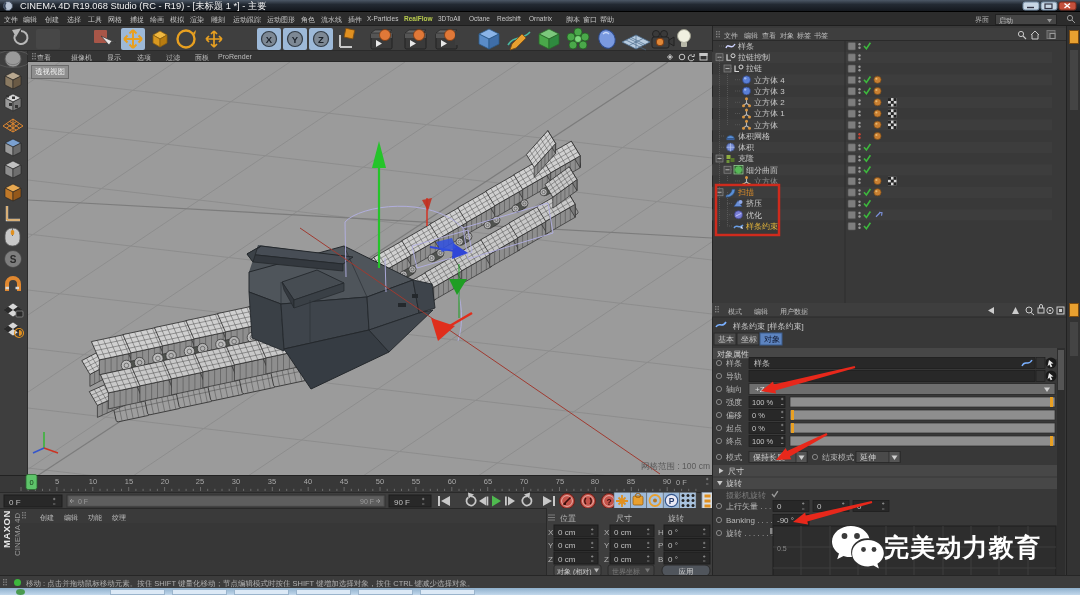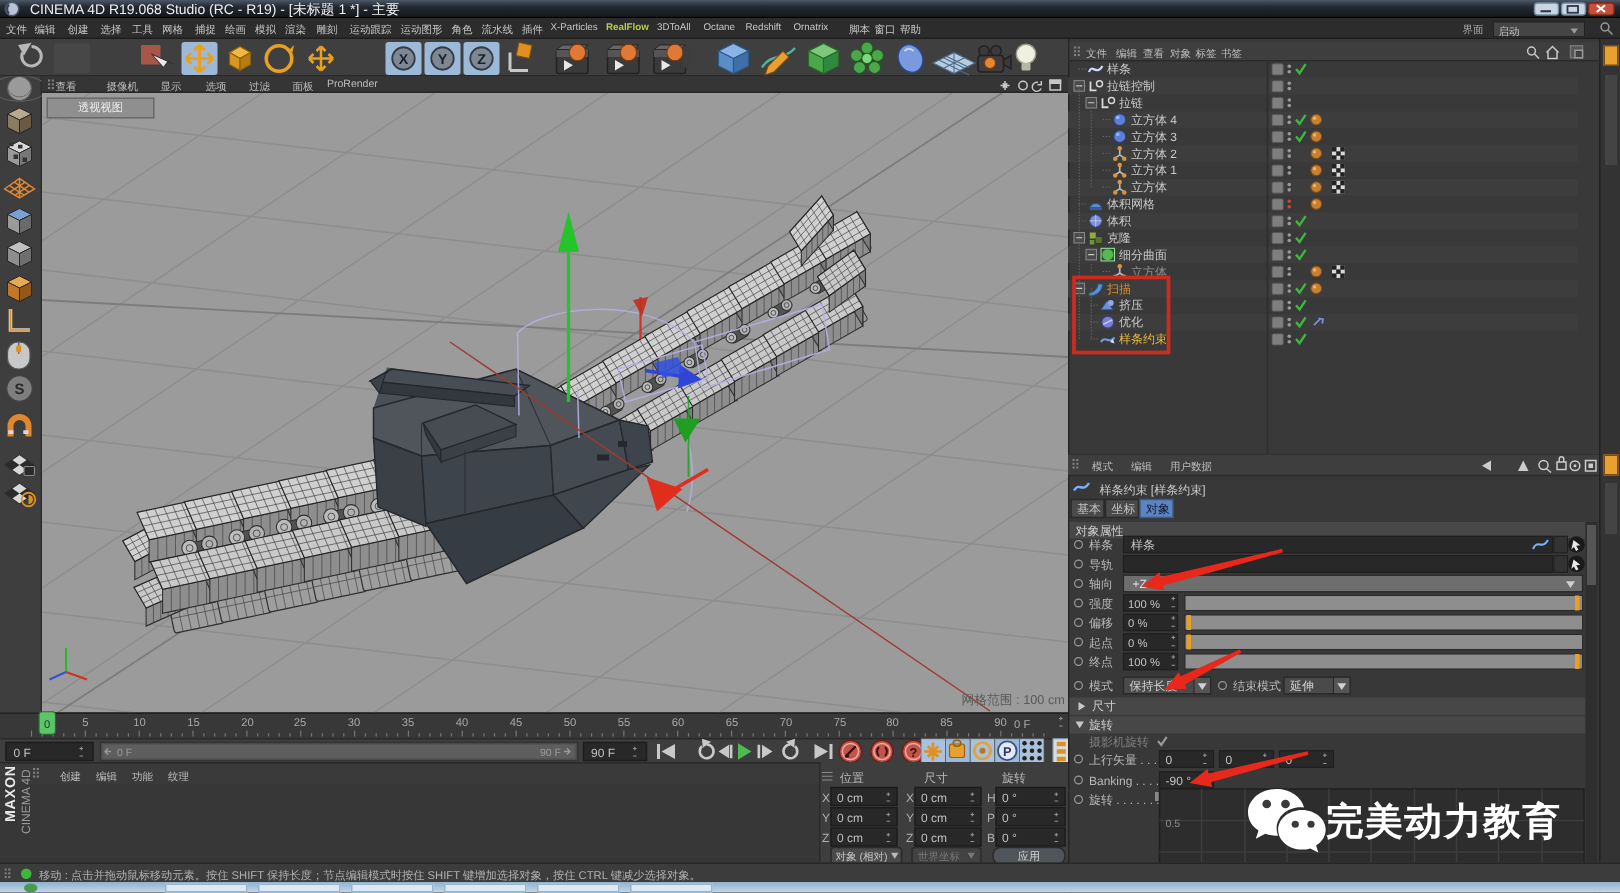--- a/index.html
+++ b/index.html
@@ -1070,21 +1070,21 @@
     <line x1="300" y1="228" x2="660" y2="474" stroke="#a03a30" stroke-width="1"></line>
     <polygon points="431,318 455,326 438,341" fill="#e02e1c"></polygon>
     <line x1="448" y1="327" x2="472" y2="313" stroke="#e02e1c" stroke-width="2.5"></line>
     <text x="641" y="469" font-size="8.5" fill="#5a5a5a" font-family="Liberation Sans">网格范围 : 100 cm</text>
     <g stroke-width="1.4">
       <line x1="44" y1="448" x2="44" y2="432" stroke="#2bb82b"></line>
       <line x1="44" y1="448" x2="58" y2="453" stroke="#cc3322"></line>
       <line x1="44" y1="448" x2="33" y2="453" stroke="#3355cc"></line>
     </g>
   </svg>
-<div class="abs" style="left:31px;top:65px;padding:1px 20px;background:#8f8f8f;border:1px solid #6a6a6a;font-size:7.5px;color:#eee">透视视图</div>
+<div class="abs" style="left:31px;top:65px;padding:1px 3px;background:#8f8f8f;border:1px solid #6a6a6a;font-size:7.5px;color:#eee">透视视图</div>
 <div class="abs" style="left:712px;top:26px;width:354px;height:277px;background:#393939;border-left:1px solid #252525">
     <div style="position:absolute;left:0;top:2px;width:354px;height:13px;background:#3e3e3e;border-bottom:1px solid #2a2a2a">
       <svg width="354" height="13" style="position:absolute;left:0;top:0">
         <rect x="3.0" y="3.0" width="1.4" height="1.4" fill="#808080"></rect>
         <rect x="3.0" y="5.5" width="1.4" height="1.4" fill="#808080"></rect>
         <rect x="3.0" y="8.0" width="1.4" height="1.4" fill="#808080"></rect>
         <rect x="5.5" y="3.0" width="1.4" height="1.4" fill="#808080"></rect>
         <rect x="5.5" y="5.5" width="1.4" height="1.4" fill="#808080"></rect>
         <rect x="5.5" y="8.0" width="1.4" height="1.4" fill="#808080"></rect>
         <g stroke="#c8c8c8" stroke-width="1" fill="none">
@@ -1751,21 +1751,21 @@
 <div class="abs" style="left:0;top:575px;width:1080px;height:13px;background:#3c3c3c;border-top:1px solid #262626">
     <svg width="20" height="13" style="position:absolute;left:3px;top:0">
       <rect x="0.0" y="3.0" width="1.4" height="1.4" fill="#808080"></rect>
       <rect x="0.0" y="5.5" width="1.4" height="1.4" fill="#808080"></rect>
       <rect x="0.0" y="8.0" width="1.4" height="1.4" fill="#808080"></rect>
       <rect x="2.5" y="3.0" width="1.4" height="1.4" fill="#808080"></rect>
       <rect x="2.5" y="5.5" width="1.4" height="1.4" fill="#808080"></rect>
       <rect x="2.5" y="8.0" width="1.4" height="1.4" fill="#808080"></rect>
     </svg>
     <span style="position:absolute;left:14px;top:3px;width:7px;height:7px;border-radius:50%;background:#3db83d"></span>
-    <span style="position:absolute;left:26px;top:2.5px;font-size:7.5px;color:#b0b0b0;white-space:nowrap">移动 : 点击并拖动鼠标移动元素。按住 SHIFT 保持长度；节点编辑模式时按住 SHIFT 键增加选择对象，按住 CTRL 键减少选择对象。</span>
+    <span style="position:absolute;left:26px;top:2.5px;font-size:7.5px;color:#b0b0b0;white-space:nowrap">移动 : 点击并拖动鼠标移动元素。按住 SHIFT 键量化移动；节点编辑模式时按住 SHIFT 键增加选择对象，按住 CTRL 键减少选择对象。</span>
   </div>
 <div class="abs" style="left:0;top:588px;width:1080px;height:7px;background:linear-gradient(180deg,#8fb0cc,#c2d8ec)">
     <span style="position:absolute;left:16px;top:1px;width:9px;height:6px;border-radius:50%;background:#4a9a50"></span>
     <span style="position:absolute;left:110px;top:1px;width:55px;height:6px;background:#dce9f6;border:1px solid #9ab4cc"></span>
     <span style="position:absolute;left:172px;top:1px;width:55px;height:6px;background:#dce9f6;border:1px solid #9ab4cc"></span>
     <span style="position:absolute;left:234px;top:1px;width:55px;height:6px;background:#dce9f6;border:1px solid #9ab4cc"></span>
     <span style="position:absolute;left:296px;top:1px;width:55px;height:6px;background:#dce9f6;border:1px solid #9ab4cc"></span>
     <span style="position:absolute;left:358px;top:1px;width:55px;height:6px;background:#dce9f6;border:1px solid #9ab4cc"></span>
     <span style="position:absolute;left:420px;top:1px;width:55px;height:6px;background:#dce9f6;border:1px solid #9ab4cc"></span>
   </div>

